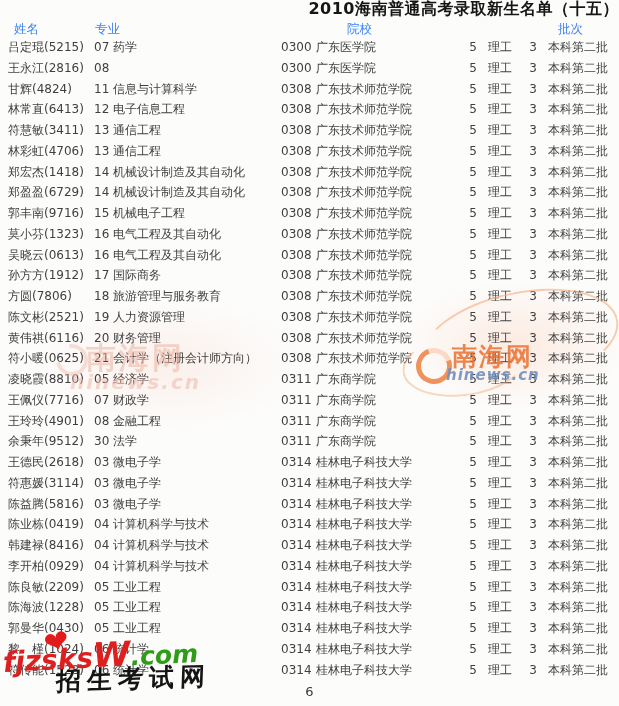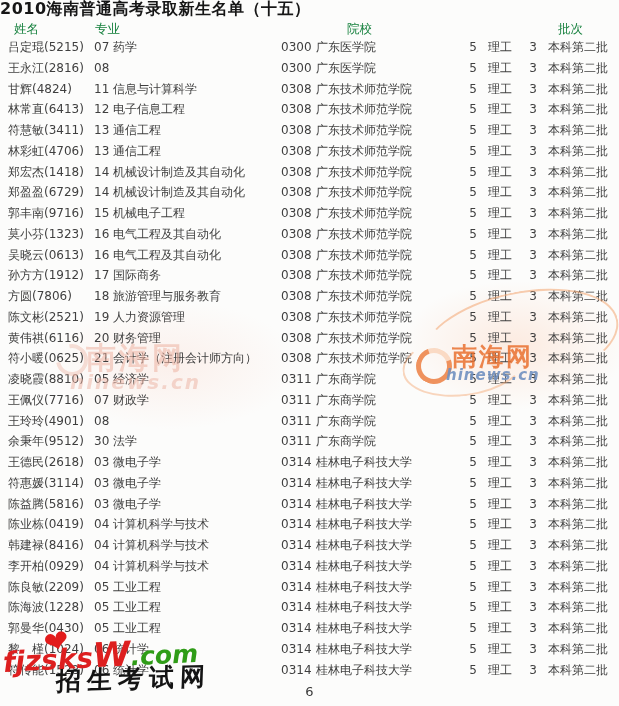--- a/index.html
+++ b/index.html
@@ -14,26 +14,26 @@
   }
   
   .tint{position:absolute;border-radius:50%;pointer-events:none;}
   .tint-left{left:40px;top:300px;width:260px;height:130px;
     background:radial-gradient(ellipse at center, rgba(250,222,212,0.40), rgba(250,222,212,0) 70%);}
   .tint-right{left:400px;top:280px;width:230px;height:130px;
     background:radial-gradient(ellipse at center, rgba(252,214,192,0.45), rgba(252,214,192,0) 70%);}
 
   .title{
     position:absolute;top:0;left:0;width:100%;
-    text-align:left;
+    text-align:right;
     font-size:16px;line-height:18px;font-weight:bold;color:#161616;
     letter-spacing:0.5px;
   }
   .thead{position:absolute;top:21px;left:0;width:100%;height:16px;
-    font-size:12.5px;color:#15803d;}
+    font-size:12.5px;color:#3b82f6;}
   .thead span{position:absolute;white-space:nowrap;}
   .h-name{left:14px;}
   .h-major{left:95px;}
   .h-college{left:327px;margin-left:20px;}
   .h-batch{left:558px;}
 
   .tbody{position:absolute;top:37px;left:0;width:100%;}
   .row{position:relative;height:20.75px;}
   .c{position:absolute;top:0;line-height:20.75px;font-size:12px;white-space:nowrap;color:#3f3f3f;}
   .c-name{left:8px;}
@@ -343,20 +343,21 @@
     <span class="c c-college">广东商学院</span>
     <span class="c c-n1">5</span>
     <span class="c c-track">理工</span>
     <span class="c c-n2">3</span>
     <span class="c c-batch">本科第二批</span>
   </div>
 
   <div class="row">
     <span class="c c-name">王玲玲(4901)</span>
     <span class="c c-mcode">08</span>
+    <span class="c c-major">金融工程</span>
     <span class="c c-ccode">0311</span>
     <span class="c c-college">广东商学院</span>
     <span class="c c-n1">5</span>
     <span class="c c-track">理工</span>
     <span class="c c-n2">3</span>
     <span class="c c-batch">本科第二批</span>
   </div>
 
   <div class="row">
     <span class="c c-name">余秉年(9512)</span>

